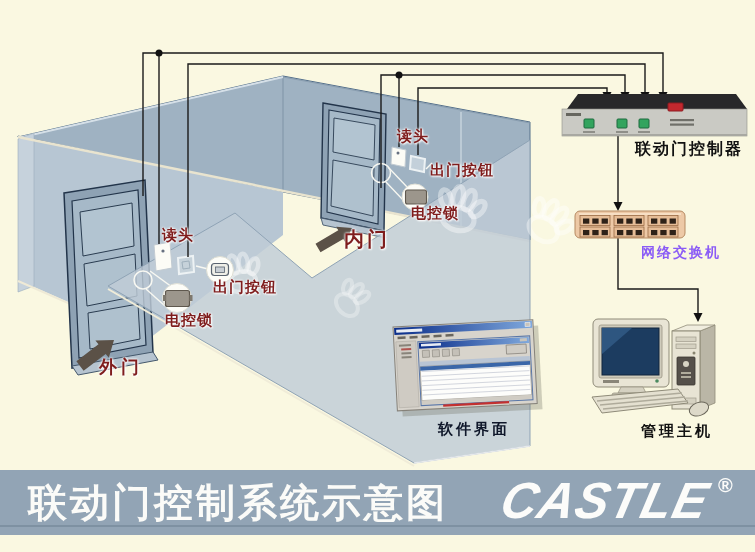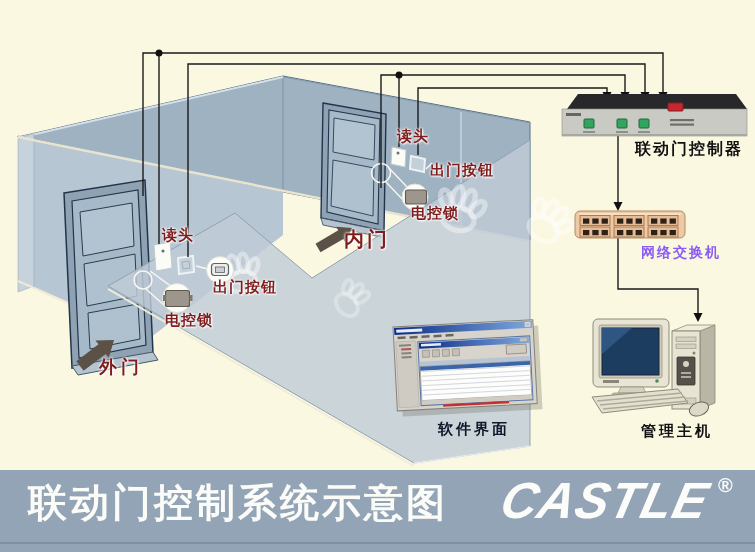--- a/index.html
+++ b/index.html
@@ -15,21 +15,21 @@
   .lbl-lock-outer{left:165px;top:312px;font-size:15px;}
   .lbl-door-outer{left:99px;top:358px;font-size:18px;letter-spacing:4px;}
   .lbl-reader-inner{left:397px;top:128px;font-size:15px;}
   .lbl-exit-inner{left:430px;top:162px;font-size:15px;}
   .lbl-lock-inner{left:411px;top:205px;font-size:15px;}
   .lbl-door-inner{left:344px;top:228px;font-size:20px;letter-spacing:3px;}
   .lbl-controller{left:635px;top:140px;font-size:16px;letter-spacing:2px;text-shadow:none;color:#111;}
   .lbl-switch{left:641px;top:245px;font-size:14px;letter-spacing:2px;text-shadow:none;color:#8b5cf6;}
   .lbl-software{left:438px;top:421px;font-size:15px;letter-spacing:3px;text-shadow:none;color:#0f172a;}
   .lbl-host{left:632px;top:423px;font-size:15px;letter-spacing:3px;text-shadow:none;color:#111;margin-left:9px;}
-  #banner{position:absolute;left:0;top:470px;width:755px;height:82px;background:#92A4B5;}
+  #banner{position:absolute;left:0;top:470px;width:755px;height:65px;background:#92A4B5;}
   #banner .rule{position:absolute;left:0;bottom:8px;width:755px;height:2px;background:rgba(40,60,80,.18);}
   .banner-title{position:absolute;left:28px;top:6px;font-size:39px;font-weight:bold;
        color:#FBFBF8;letter-spacing:3px;white-space:nowrap;}
   .banner-logo{position:absolute;left:502px;top:2px;width:250px;height:70px;}
   .logo-text{display:inline-block;font-size:50px;font-weight:bold;font-style:italic;
        color:#FCFCFA;transform:skewX(-13deg) scaleY(1.02);letter-spacing:1px;}
   .logo-reg{position:absolute;left:216px;top:2px;font-size:20px;color:#FCFCFA;font-weight:bold;}
 </style>
 </head>
 <body>

